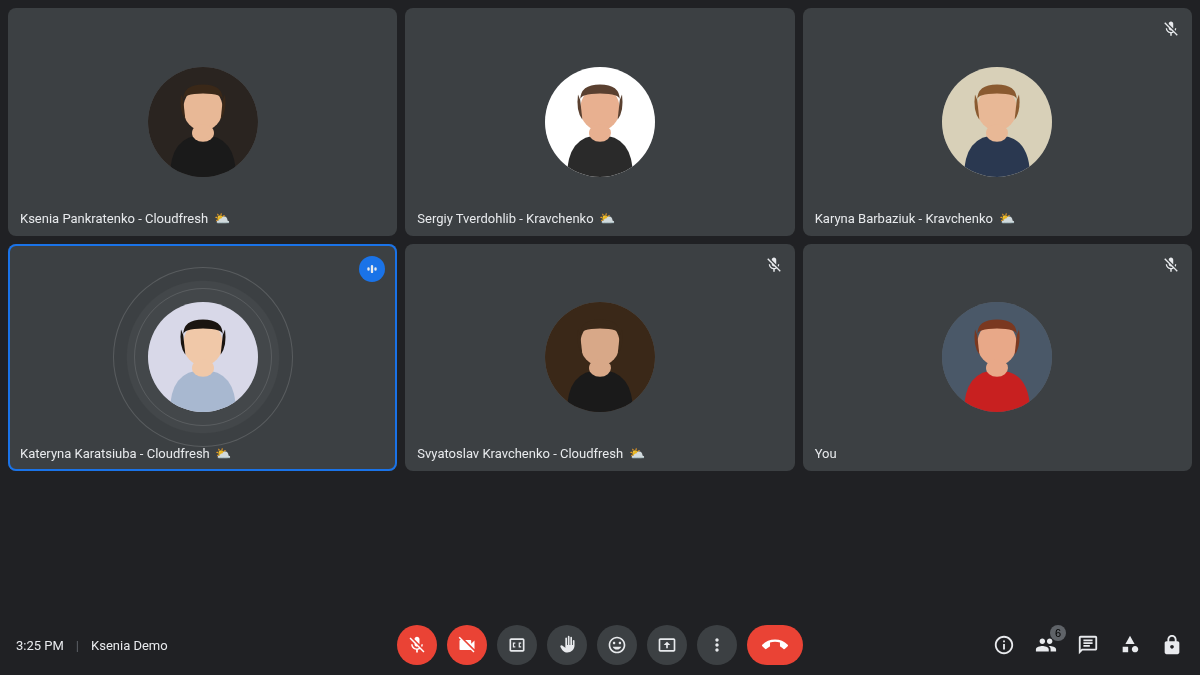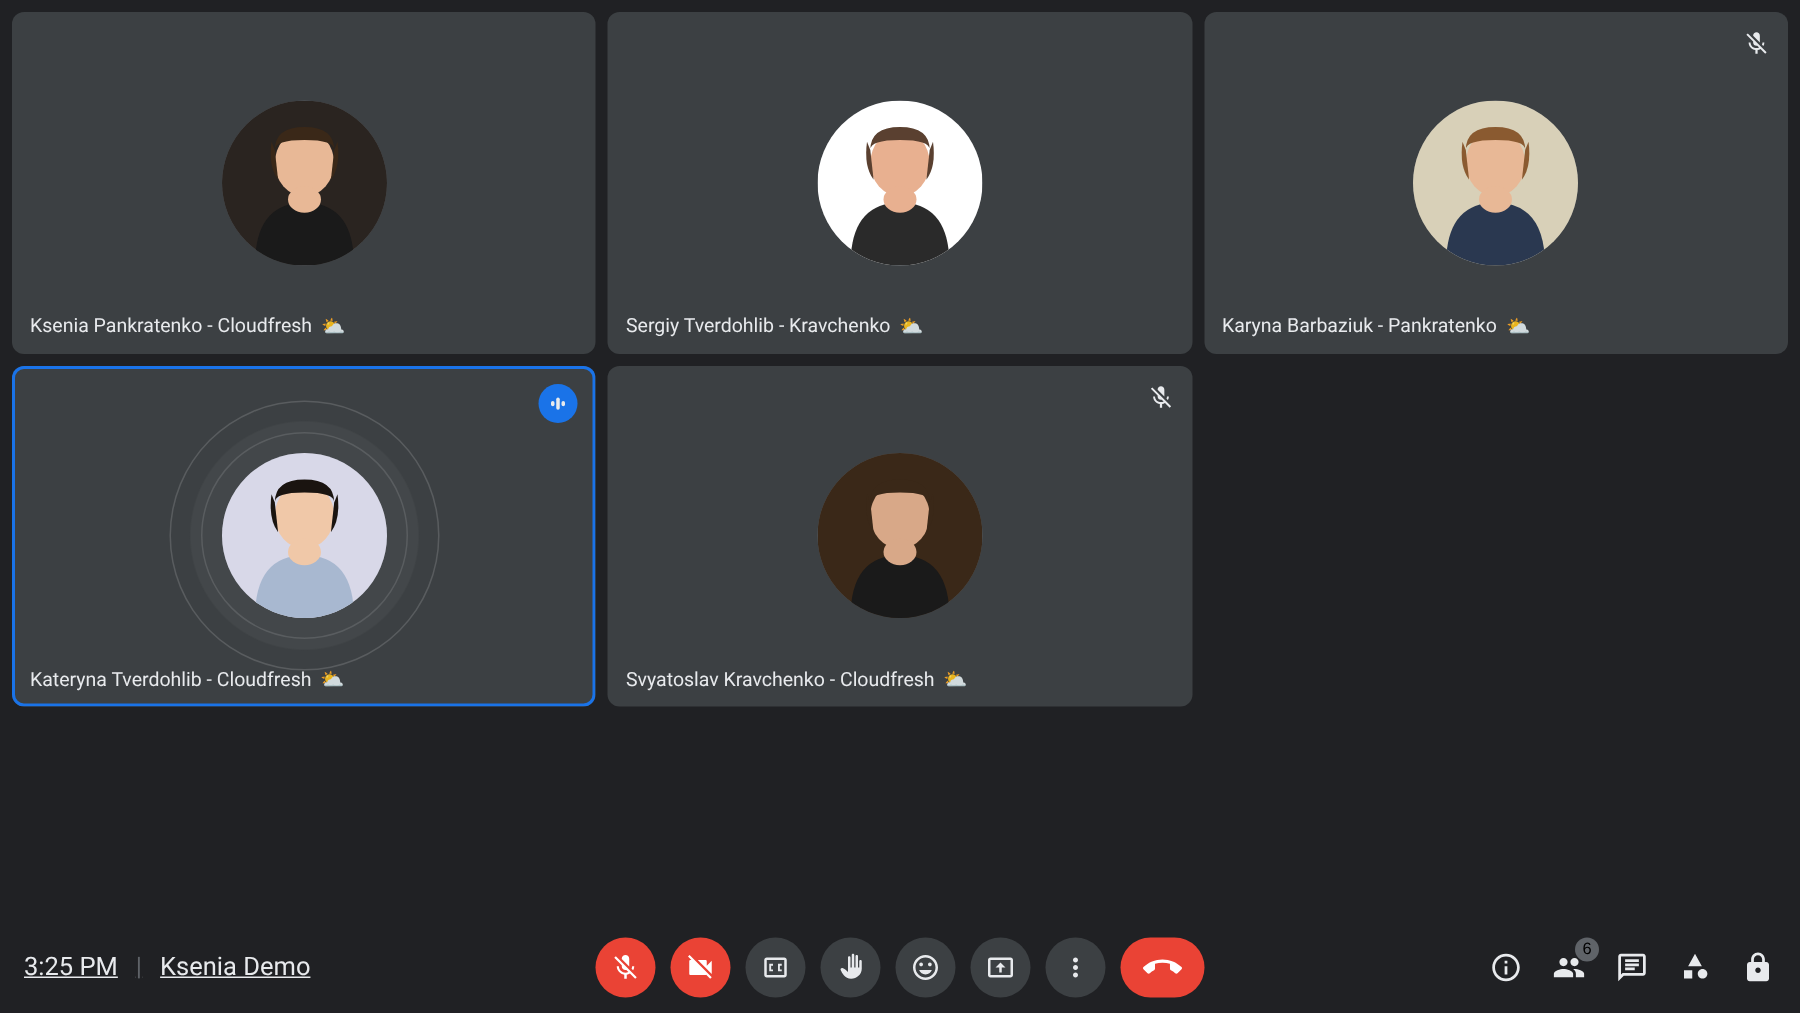--- a/index.html
+++ b/index.html
@@ -101,23 +101,22 @@
       right: 0;
       height: 60px;
       display: flex;
       align-items: center;
       padding: 0 16px;
     }
     .meeting-info {
       display: flex;
       align-items: center;
       gap: 12px;
-      font-size: 17px;
+      font-size: 13px;
       color: #e8eaed;
-      text-decoration: underline;
     }
     .divider {
       color: #5f6368;
     }
     .controls {
       position: absolute;
       left: 50%;
       transform: translateX(-50%);
       display: flex;
       align-items: center;
@@ -218,21 +217,21 @@
     <rect width="100" height="100" fill="#d8d0b8"></rect>
     <ellipse cx="50" cy="38" rx="18" ry="20" fill="#e8b896"></ellipse>
     <path d="M32 30 Q32 16 50 16 Q68 16 68 30 Q68 24 50 24 Q32 24 32 30 Z" fill="#8a5a30"></path>
     <path d="M30 25 Q28 40 34 48 L32 30 Z" fill="#8a5a30"></path>
     <path d="M70 25 Q72 40 66 48 L68 30 Z" fill="#8a5a30"></path>
     <path d="M20 100 Q20 62 50 62 Q80 62 80 100 Z" fill="#2a3850"></path>
     <ellipse cx="50" cy="60" rx="10" ry="8" fill="#e8b896"></ellipse>
   </svg>
       </div>
       <div class="name-label">
-        <span>Karyna Barbaziuk - Pankratenko</span>
+        <span>Karyna Barbaziuk - Kravchenko</span>
         <span class="weather-icon">⛅</span>
       </div>
       <div class="mute-indicator">
         <svg width="18" height="18" viewBox="0 0 24 24" fill="#e8eaed">
           <path d="M19 11h-1.7c0 .74-.16 1.43-.43 2.05l1.23 1.23c.56-.98.9-2.09.9-3.28zm-4.02.17V5c0-1.66-1.34-3-3-3S9 3.34 9 5v.18l5.98 5.99zM4.27 3L3 4.27l6.01 6.01V11c0 1.66 1.33 3 2.99 3 .22 0 .44-.03.65-.08l1.66 1.66c-.71.33-1.5.52-2.31.52-2.76 0-5.3-2.1-5.3-5.1H5c0 3.41 2.72 6.23 6 6.72V21h2v-3.28c.91-.13 1.77-.45 2.54-.9L19.73 21 21 19.73 4.27 3z"></path>
         </svg>
       </div>
     </div>
     <div class="tile speaking">
       <div class="speaking-ring"></div>
@@ -241,21 +240,21 @@
     <rect width="100" height="100" fill="#d8d8e8"></rect>
     <ellipse cx="50" cy="38" rx="18" ry="20" fill="#f0c8a8"></ellipse>
     <path d="M32 30 Q32 16 50 16 Q68 16 68 30 Q68 24 50 24 Q32 24 32 30 Z" fill="#1a1410"></path>
     <path d="M30 25 Q28 40 34 48 L32 30 Z" fill="#1a1410"></path>
     <path d="M70 25 Q72 40 66 48 L68 30 Z" fill="#1a1410"></path>
     <path d="M20 100 Q20 62 50 62 Q80 62 80 100 Z" fill="#a8b8d0"></path>
     <ellipse cx="50" cy="60" rx="10" ry="8" fill="#f0c8a8"></ellipse>
   </svg>
       </div>
       <div class="name-label">
-        <span>Kateryna Tverdohlib - Cloudfresh</span>
+        <span>Kateryna Karatsiuba - Cloudfresh</span>
         <span class="weather-icon">⛅</span>
       </div>
       <div class="speaking-badge">
         <svg width="14" height="14" viewBox="0 0 24 24" fill="#fff">
           <rect x="4" y="9" width="4" height="6" rx="2"></rect>
           <rect x="10" y="5" width="4" height="14" rx="2"></rect>
           <rect x="16" y="9" width="4" height="6" rx="2"></rect>
         </svg>
       </div>
     </div>
@@ -274,20 +273,41 @@
       <div class="name-label">
         <span>Svyatoslav Kravchenko - Cloudfresh</span>
         <span class="weather-icon">⛅</span>
       </div>
       <div class="mute-indicator">
         <svg width="18" height="18" viewBox="0 0 24 24" fill="#e8eaed">
           <path d="M19 11h-1.7c0 .74-.16 1.43-.43 2.05l1.23 1.23c.56-.98.9-2.09.9-3.28zm-4.02.17V5c0-1.66-1.34-3-3-3S9 3.34 9 5v.18l5.98 5.99zM4.27 3L3 4.27l6.01 6.01V11c0 1.66 1.33 3 2.99 3 .22 0 .44-.03.65-.08l1.66 1.66c-.71.33-1.5.52-2.31.52-2.76 0-5.3-2.1-5.3-5.1H5c0 3.41 2.72 6.23 6 6.72V21h2v-3.28c.91-.13 1.77-.45 2.54-.9L19.73 21 21 19.73 4.27 3z"></path>
         </svg>
       </div>
     </div>
+    <div class="tile">
+      <div class="avatar">
+        <svg viewBox="0 0 100 100">
+    <rect width="100" height="100" fill="#4a5868"></rect>
+    <ellipse cx="50" cy="38" rx="18" ry="20" fill="#e8a888"></ellipse>
+    <path d="M32 30 Q32 16 50 16 Q68 16 68 30 Q68 24 50 24 Q32 24 32 30 Z" fill="#7a3820"></path>
+    <path d="M30 25 Q28 40 34 48 L32 30 Z" fill="#7a3820"></path>
+    <path d="M70 25 Q72 40 66 48 L68 30 Z" fill="#7a3820"></path>
+    <path d="M20 100 Q20 62 50 62 Q80 62 80 100 Z" fill="#c82020"></path>
+    <ellipse cx="50" cy="60" rx="10" ry="8" fill="#e8a888"></ellipse>
+  </svg>
+      </div>
+      <div class="name-label">
+        <span>You</span>
+      </div>
+      <div class="mute-indicator">
+        <svg width="18" height="18" viewBox="0 0 24 24" fill="#e8eaed">
+          <path d="M19 11h-1.7c0 .74-.16 1.43-.43 2.05l1.23 1.23c.56-.98.9-2.09.9-3.28zm-4.02.17V5c0-1.66-1.34-3-3-3S9 3.34 9 5v.18l5.98 5.99zM4.27 3L3 4.27l6.01 6.01V11c0 1.66 1.33 3 2.99 3 .22 0 .44-.03.65-.08l1.66 1.66c-.71.33-1.5.52-2.31.52-2.76 0-5.3-2.1-5.3-5.1H5c0 3.41 2.72 6.23 6 6.72V21h2v-3.28c.91-.13 1.77-.45 2.54-.9L19.73 21 21 19.73 4.27 3z"></path>
+        </svg>
+      </div>
+    </div>
   </div>
 
 <div class="bottombar">
   <div class="meeting-info">
     <span>3:25 PM</span>
     <span class="divider">|</span>
     <span>Ksenia Demo</span>
   </div>
 
   <div class="controls">

